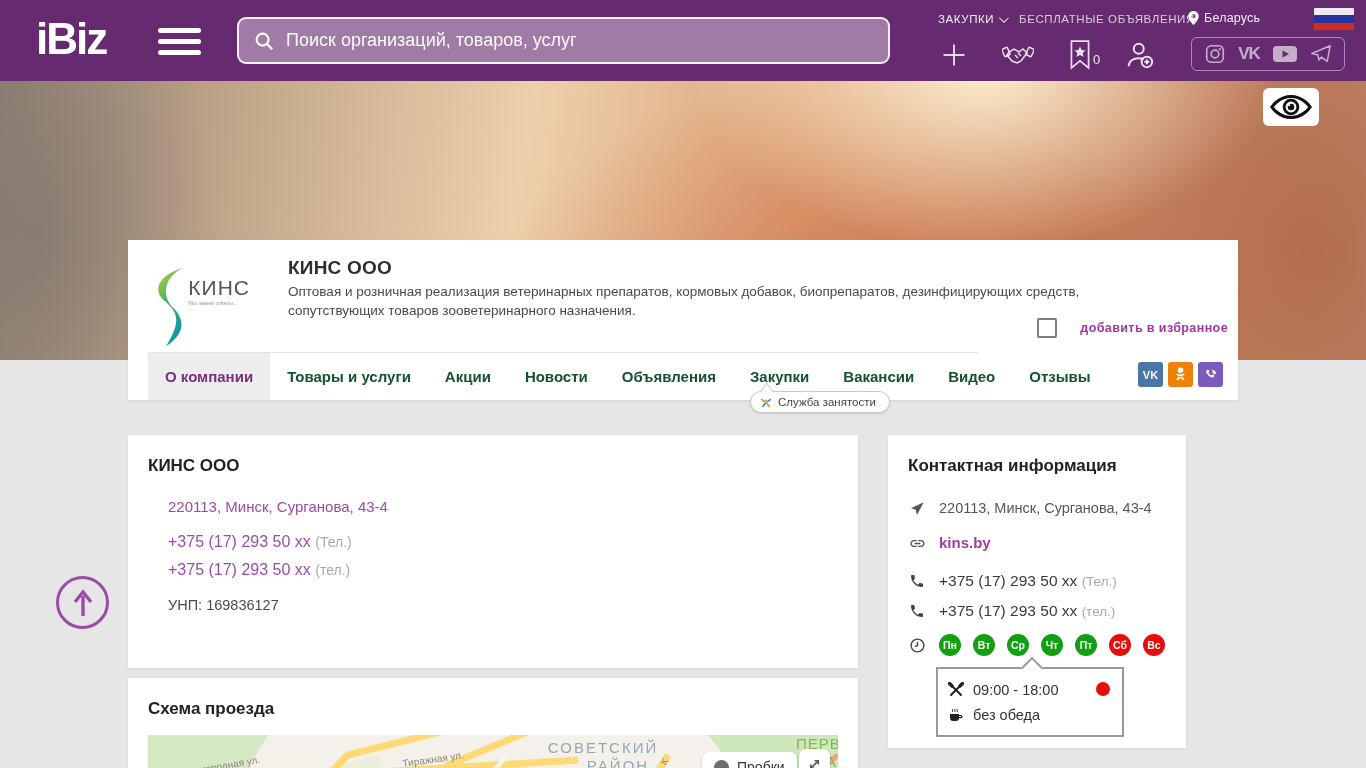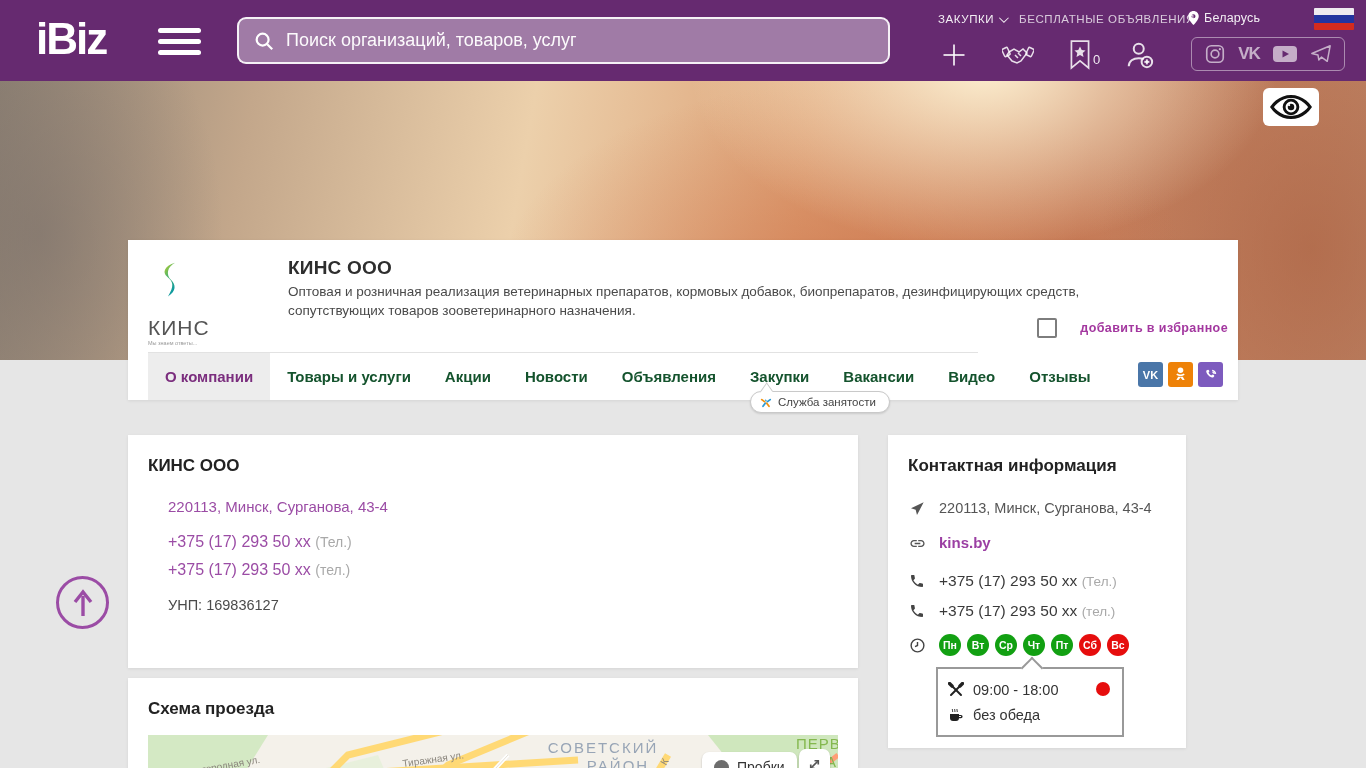--- a/index.html
+++ b/index.html
@@ -34,21 +34,21 @@
       radial-gradient(ellipse 420px 260px at 72% -5%, rgba(255,244,214,.95), rgba(255,244,214,0) 70%),
       radial-gradient(ellipse 500px 300px at 62% 75%, rgba(205,105,62,.55), rgba(205,105,62,0) 70%),
       radial-gradient(ellipse 300px 400px at 96% 60%, rgba(171,96,64,.6), rgba(171,96,64,0) 70%),
       radial-gradient(ellipse 260px 380px at 3% 55%, rgba(120,110,105,.55), rgba(120,110,105,0) 70%),
       linear-gradient(100deg,#8f8274 0%,#c3a78b 18%,#ecd0ab 38%,#dda277 58%,#c57e5b 78%,#bd8466 100%);
   }
   .eye-btn{ position:absolute; left:1263px; top:88px; width:56px; height:38px; background:#fff; border-radius:6px;
     display:flex; align-items:center; justify-content:center; cursor:pointer; z-index:6; }
   
   .ccard{ position:absolute; left:128px; top:240px; width:1110px; height:160px; background:#fff; z-index:5; box-shadow:0 1px 3px rgba(0,0,0,.08); }
-  .clogo{ position:absolute; left:20px; top:8px; width:102px; height:98px; display:flex; align-items:flex-start; gap:4px; padding-top:14px;flex-direction:column; }
+  .clogo{ position:absolute; left:20px; top:8px; width:102px; height:98px; display:flex; align-items:flex-start; gap:4px; padding-top:14px; }
   .clogo-txt{ padding-top:14px; }
   .clogo-name{ font-size:21px; color:#555; letter-spacing:1px; }
   .clogo-tag{ font-size:5.5px; color:#999; }
   .cname{ position:absolute; left:160px; top:17px; font-size:19px; font-weight:700; color:#2e2e2e; letter-spacing:.2px; }
   .cdesc{ position:absolute; left:160px; top:43px; width:880px; font-size:13.5px; line-height:1.4; color:#4a4a4a; }
   .favrow{ position:absolute; right:10px; top:78px; display:flex; align-items:center; gap:23px; }
   .checkbox{ width:20px; height:20px; border:2px solid #7d7d7d; border-radius:2px; background:#fff; cursor:pointer; }
   .favlabel{ color:#a3379f; font-weight:700; font-size:12.5px; letter-spacing:.4px; cursor:pointer; }
   .tabbar{ position:absolute; left:20px; bottom:0; width:830px; height:48px; border-top:1px solid #e2e2e2; display:flex; }
   .tab{ padding:0 17px; line-height:48px; font-weight:700; font-size:15px; color:#14532d; cursor:pointer; white-space:nowrap; }
@@ -72,21 +72,21 @@
   .a-phone{ margin-top:17px; font-size:16px; color:#9b4ca5; }
   .a-phone .sfx{ color:#a9a9a9; font-size:14px; }
   .a-unp{ margin-top:18px; font-size:14.5px; color:#4b4b4b; }
   
   .crow{ display:flex; align-items:flex-start; gap:13px; margin-top:17px; color:#555; }
   .crow .ric{ width:18px; flex:0 0 18px; color:#555; display:flex; justify-content:center; padding-top:1px; }
   .c-addr{ font-size:14.5px; color:#555; }
   .c-site{ color:#9b3fa3; font-weight:700; font-size:15px; cursor:pointer; }
   .c-phone{ font-size:15.5px; color:#3a3a3a; }
   .c-phone .sfx{ color:#a9a9a9; font-size:13.5px; }
-  .days{ display:flex; gap:6px; }
+  .days{ display:flex; gap:12px; }
   .day{ width:22px; height:22px; border-radius:50%; color:#fff; font-size:10.5px; font-weight:700; display:flex; align-items:center; justify-content:center; cursor:pointer; }
   .day.open{ background:#12a012; } .day.closed{ background:#e60d0d; }
   .hours-pop{ position:absolute; left:48px; top:232px; width:188px; background:#fff; border:2px solid #999; padding:8px 10px; z-index:3; }
   .hours-pop::before{ content:""; position:absolute; left:86px; top:-9px; width:14px; height:14px; background:#fff;
     border-left:2px solid #999; border-top:2px solid #999; transform:rotate(45deg); }
   .hp-row{ display:flex; align-items:center; gap:9px; font-size:14.5px; color:#333; height:25px; position:relative; }
   .hp-dot{ position:absolute; right:2px; top:5px; width:14px; height:14px; border-radius:50%; background:#e60d0d; }
   
   .mapwrap{ position:absolute; left:20px; top:57px; width:690px; height:160px; overflow:hidden; cursor:grab; background:#f2efe8; }
   .map-btn{ position:absolute; left:554px; top:17px; height:30px; background:#fff; border-radius:7px; display:flex; align-items:center; gap:8px;

